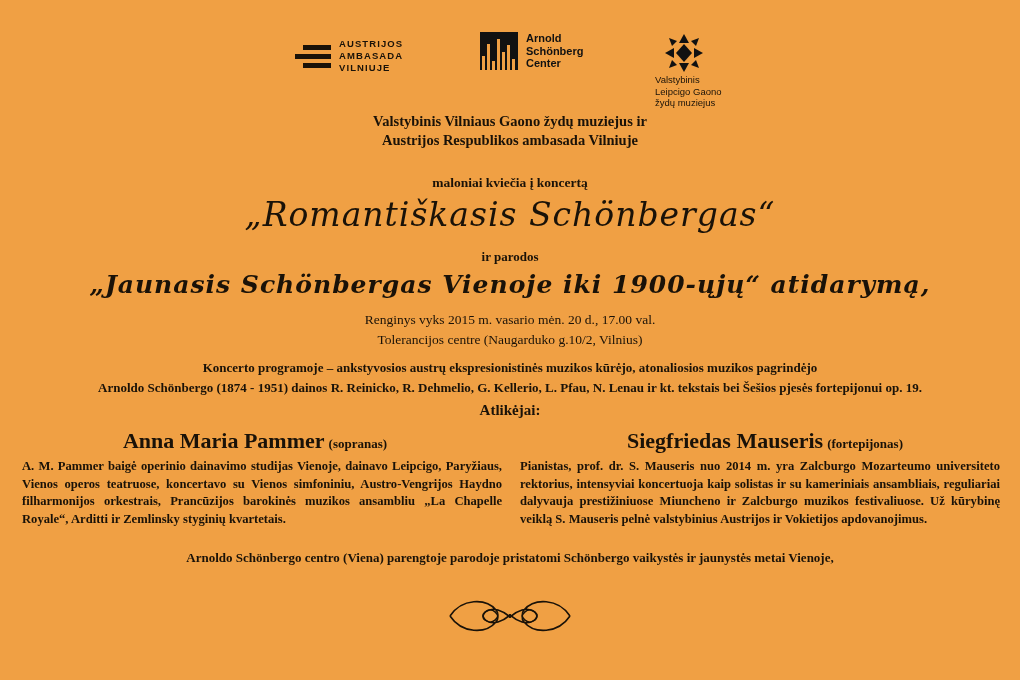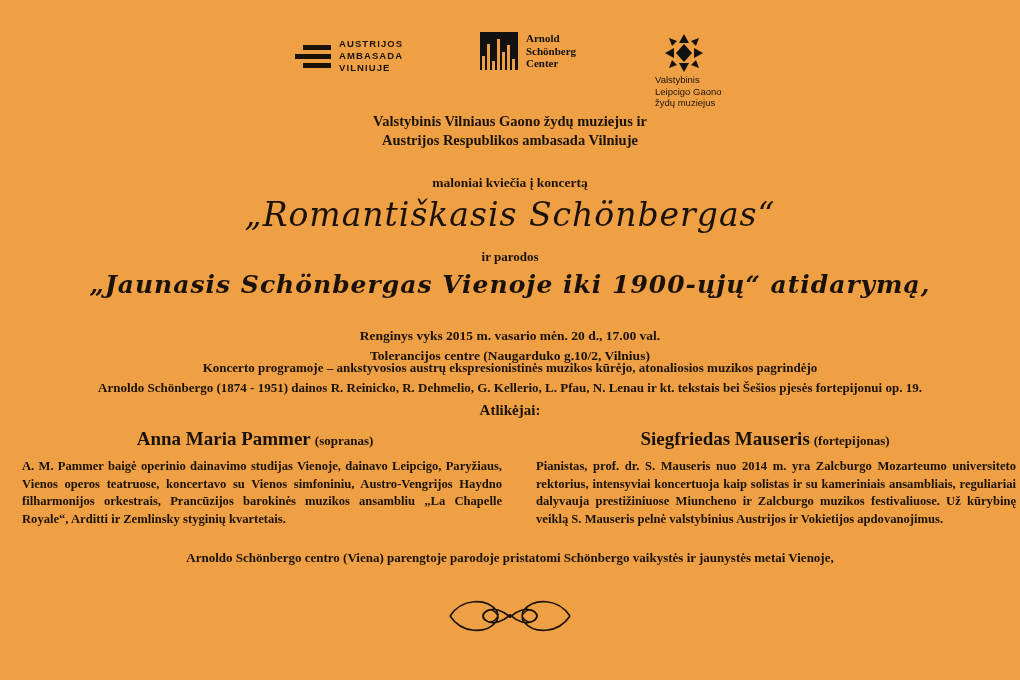--- a/index.html
+++ b/index.html
@@ -76,21 +76,21 @@
     overflow: hidden;
   }
   .sch-mark i {
     position: absolute;
     bottom: 0;
     width: 3px;
     background: #f0a044;
     display: block;
   }
   .sch-text {
-    font-family: Liberation Serif, serif;
+    font-family: Liberation Sans, sans-serif;
     font-size: 11px;
     line-height: 12.5px;
     font-weight: 700;
     color: #111;
   }
 
   .mus-mark {
     width: 42px;
     height: 42px;
     margin-right: 9px;
@@ -133,24 +133,24 @@
   }
   .script-title2 {
     top: 270px;
     font-family: "DejaVu Serif", serif;
     font-style: italic;
     font-size: 25px;
     letter-spacing: 1px;
     font-weight: 700;
   }
   .when {
-    top: 326px;
+    top: 310px;
     font-size: 13.5px;
     line-height: 20px;
-    font-weight: 700;
+    font-weight: 400;
   }
   .program {
     top: 358px;
     font-size: 13px;
     line-height: 20px;
     font-weight: 700;
   }
   .performers-label {
     top: 402px;
     font-size: 15px;
@@ -162,21 +162,21 @@
     top: 428px;
     left: 0;
     width: 1020px;
     display: flex;
   }
   .name-col {
     width: 510px;
     text-align: center;
   }
   .perf-name {
-    font-size: 19px;
+    font-size: 22px;
     font-weight: 700;
   }
   .perf-role {
     font-size: 13px;
     font-weight: 700;
   }
 
   .bios-row {
     position: absolute;
     top: 458px;
@@ -184,21 +184,21 @@
     width: 1020px;
     display: flex;
   }
   .bio {
     width: 480px;
     font-size: 12.6px;
     line-height: 17.5px;
     text-align: justify;
     font-weight: 700;
   }
-  .bio.left { margin-left: 22px; margin-right: 34px; }
+  .bio.left { margin-left: 22px; margin-right: 18px; }
   .bio.right { margin-left: 0; }
 
   .footer-note {
     top: 548px;
     font-size: 13px;
     line-height: 20px;
     font-weight: 700;
   }
 
   .flourish {

